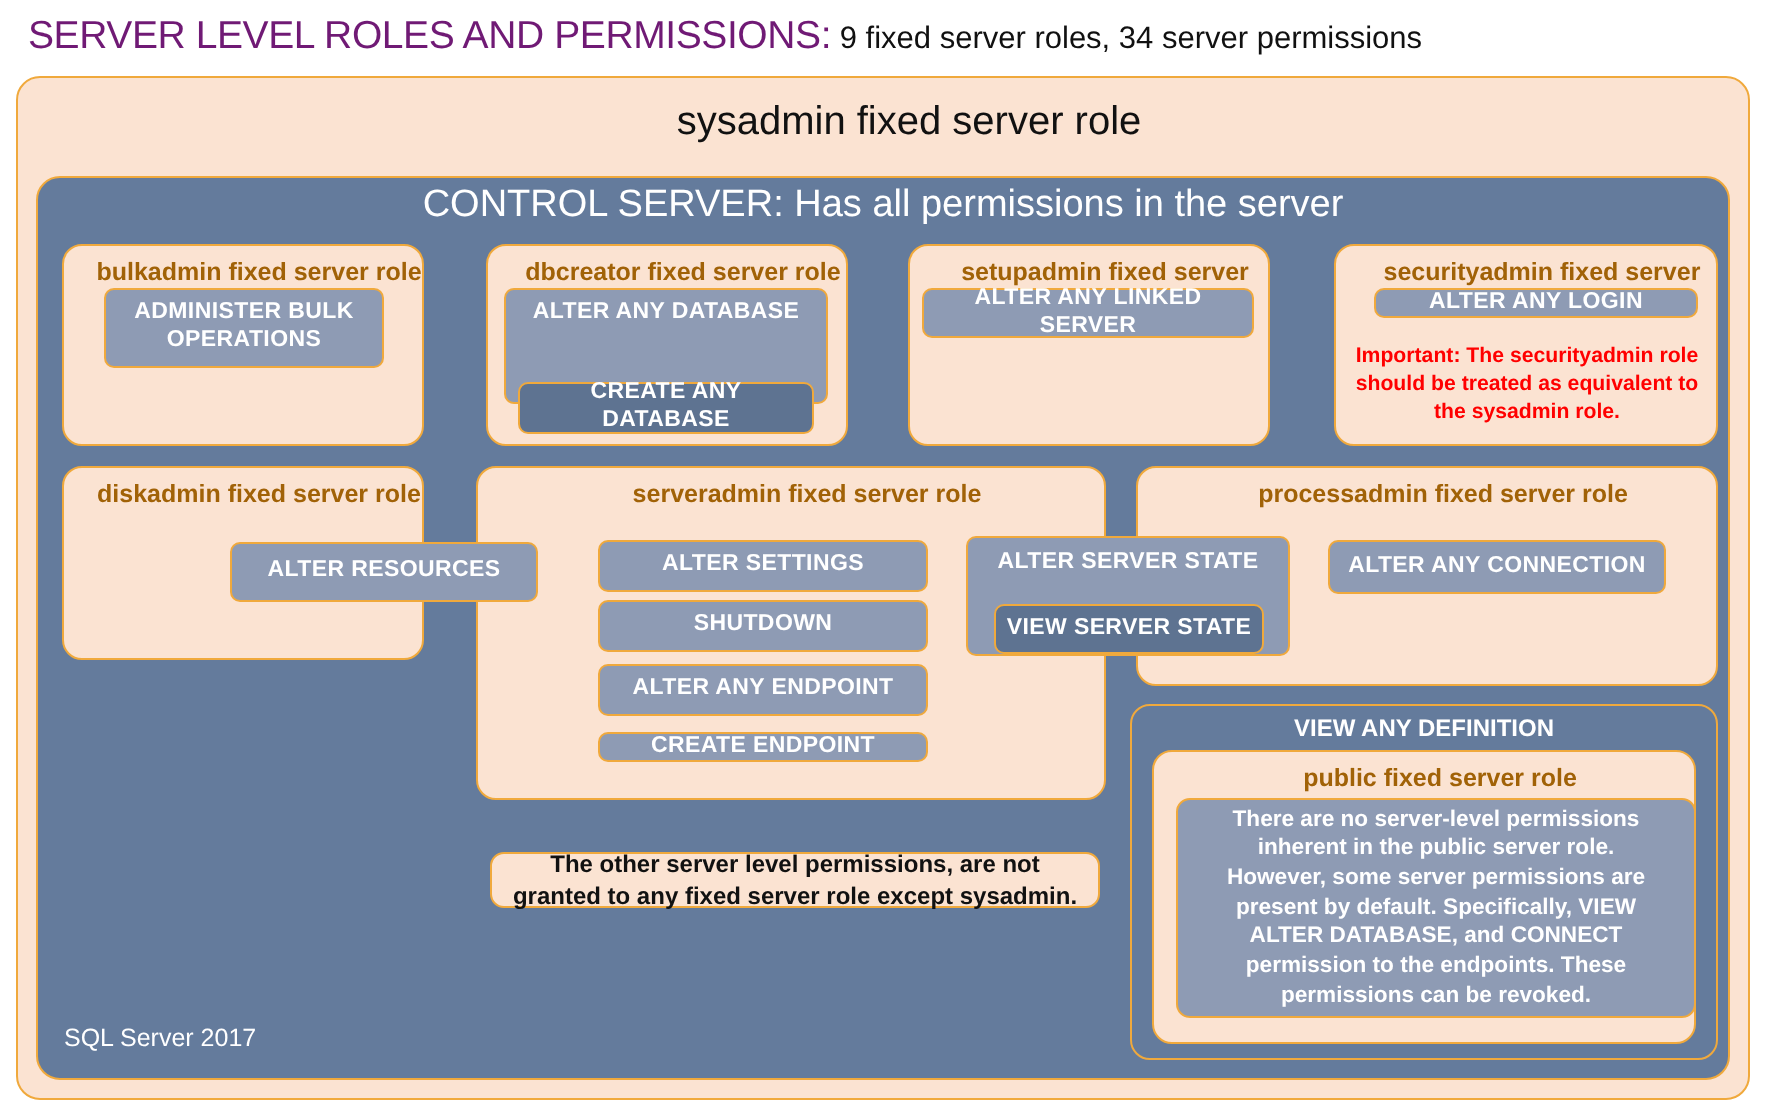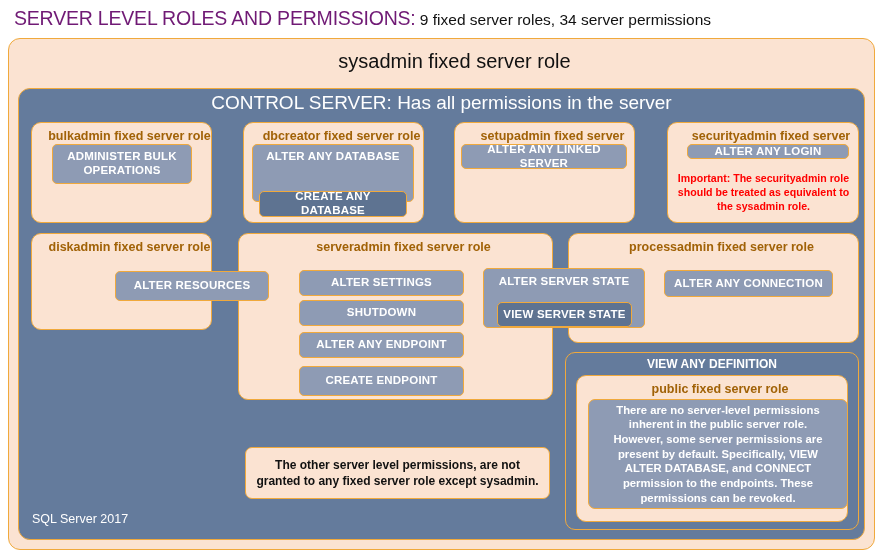--- a/index.html
+++ b/index.html
@@ -54,33 +54,33 @@
   #chip-alter-any-login{left:687px;top:144px;width:162px;height:15px;}
   #note-securityadmin{left:669px;top:172px;width:189px;height:46px;
         text-align:center;font-size:10.6px;font-weight:bold;color:#ff0000;
         line-height:1.32;}
 
   #chip-alter-resources{left:115px;top:271px;width:154px;height:30px;}
 
   #chip-alter-settings{left:299px;top:270px;width:165px;height:26px;}
   #chip-shutdown{left:299px;top:300px;width:165px;height:26px;}
   #chip-alter-any-endpoint{left:299px;top:332px;width:165px;height:26px;}
-  #chip-create-endpoint{left:299px;top:366px;width:165px;height:30px;}
+  #chip-create-endpoint{left:299px;top:366px;width:165px;height:15px;}
 
   #chip-alter-server-state{left:483px;top:268px;width:162px;height:60px;
         align-items:flex-start;padding-top:6px;}
   #chip-view-server-state{left:497px;top:302px;width:135px;height:25px;}
 
   #chip-alter-any-connection{left:664px;top:270px;width:169px;height:27px;}
 
   
-  #note-other-permissions{left:245px;top:426px;width:305px;height:52px;
+  #note-other-permissions{left:245px;top:426px;width:305px;height:28px;
         background:#fbe3d2;border:1.6px solid #f0a93c;border-radius:7px;
         display:flex;align-items:center;justify-content:center;text-align:center;
-        font-size:12px;font-weight:bold;color:#111;line-height:1.35;padding:0 8px;margin-top:21px;}
+        font-size:12px;font-weight:bold;color:#111;line-height:1.35;padding:0 8px;}
 
   
   #public-group{left:565px;top:352px;width:294px;height:178px;
         background:#647b9c;border:1.6px solid #f0a93c;border-radius:10px;}
   #view-any-definition{left:565px;top:357px;width:294px;height:18px;
         text-align:center;font-size:12px;font-weight:bold;color:#ffffff;}
   #role-public{left:576px;top:375px;width:272px;height:147px;}
   #chip-public-text{left:588px;top:399px;width:260px;height:110px;
         background:#8e9bb4;border:1.4px solid #f0a93c;border-radius:7px;
         display:flex;align-items:center;justify-content:center;text-align:center;

